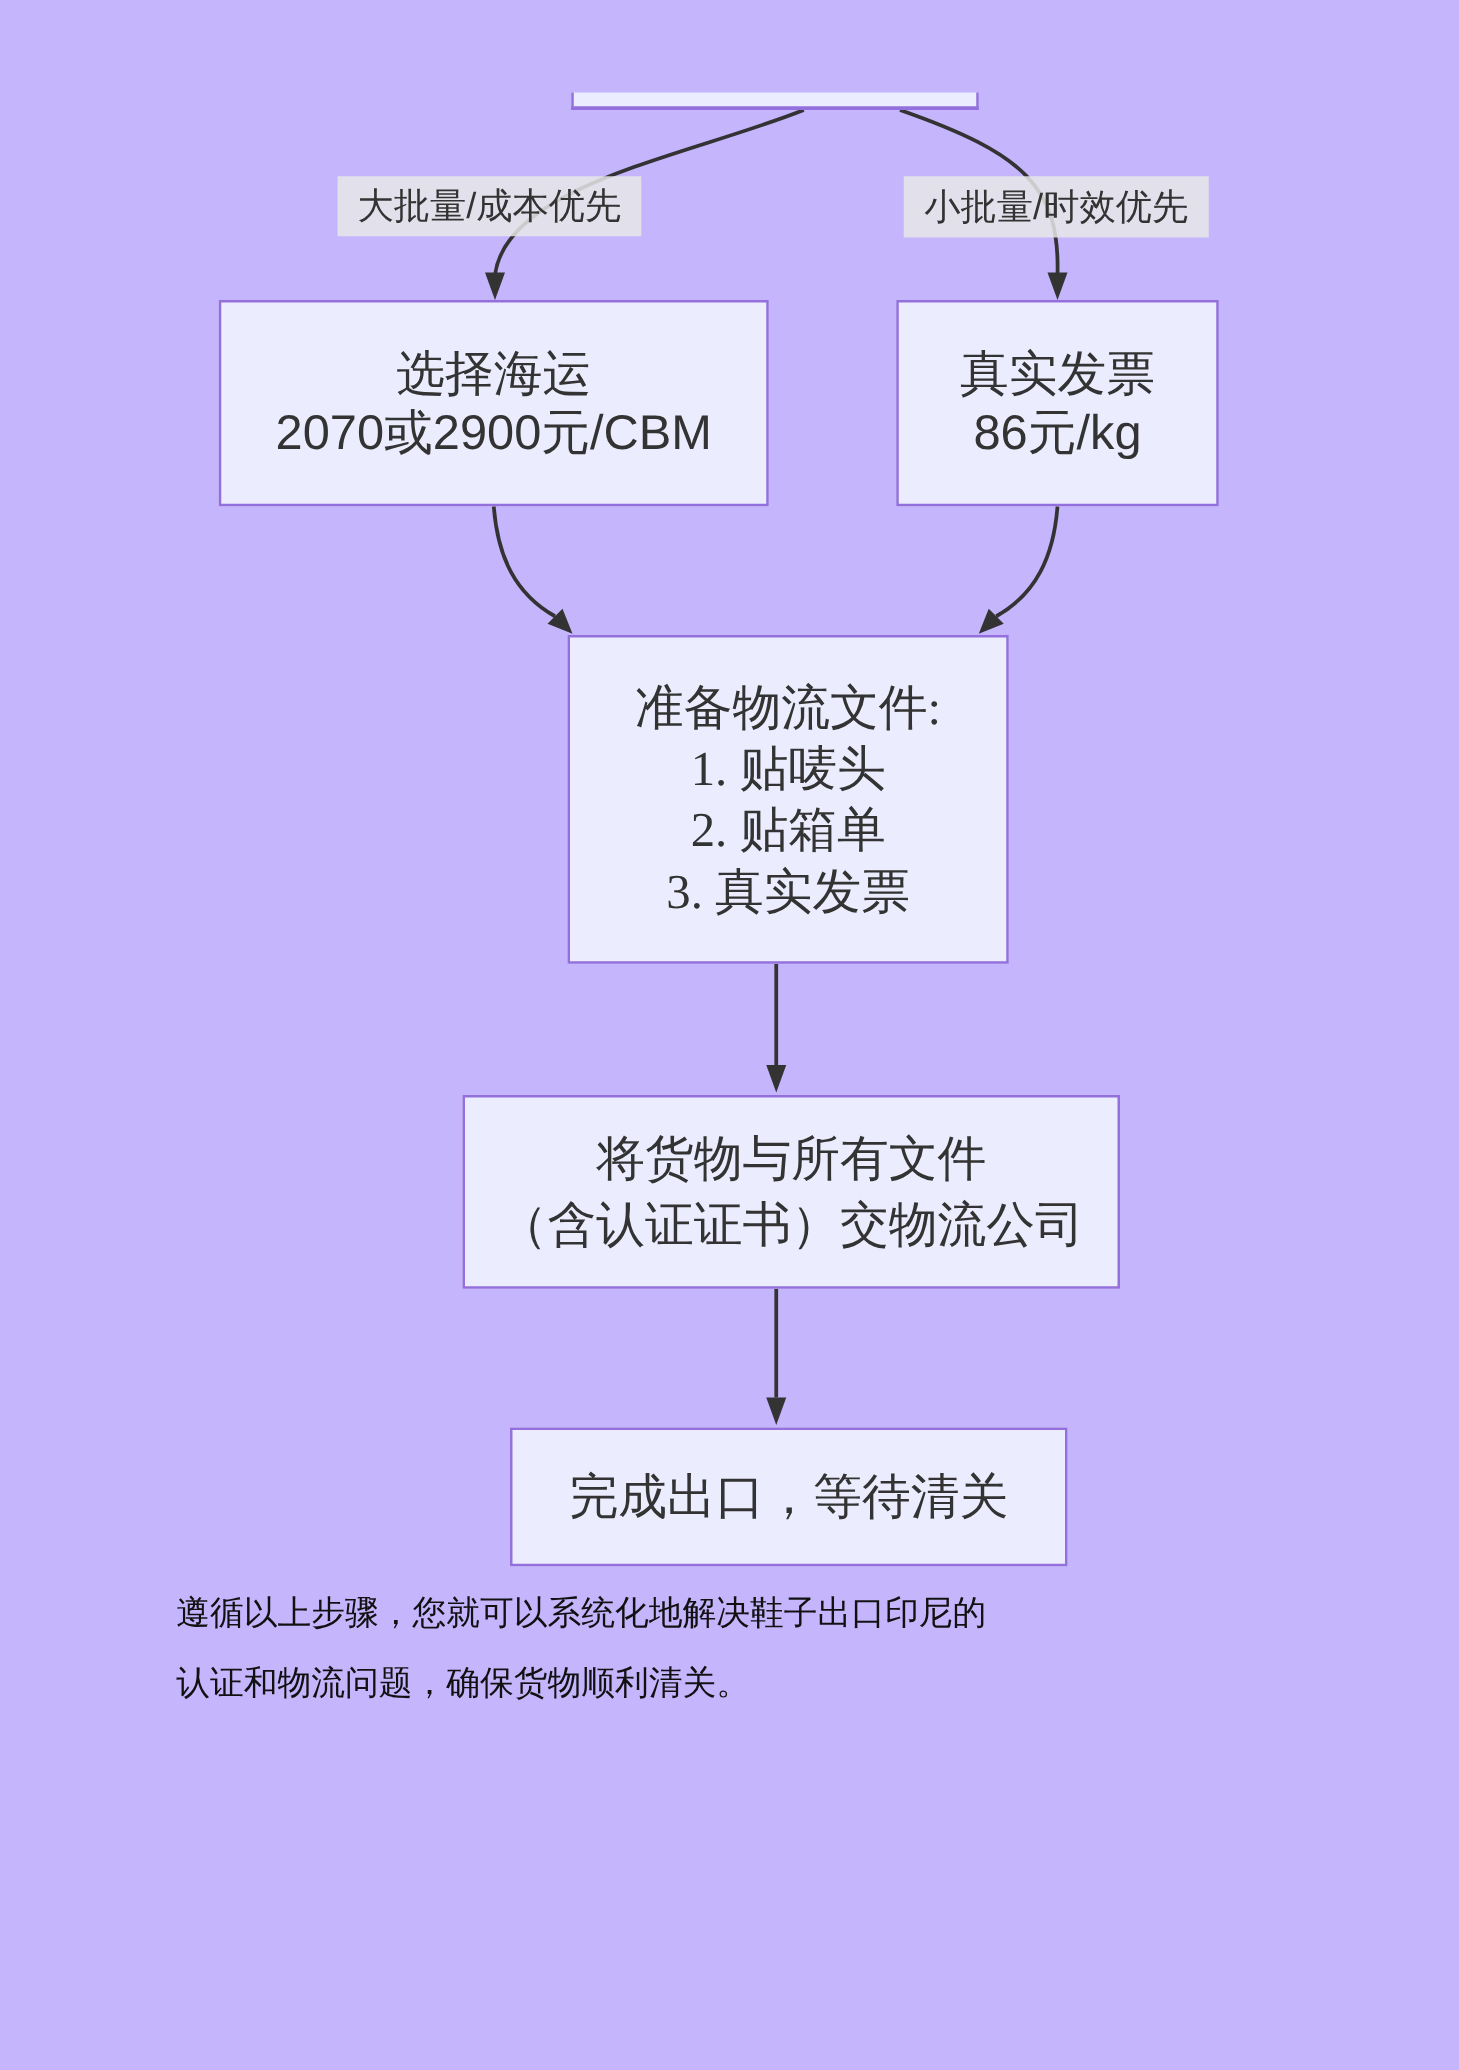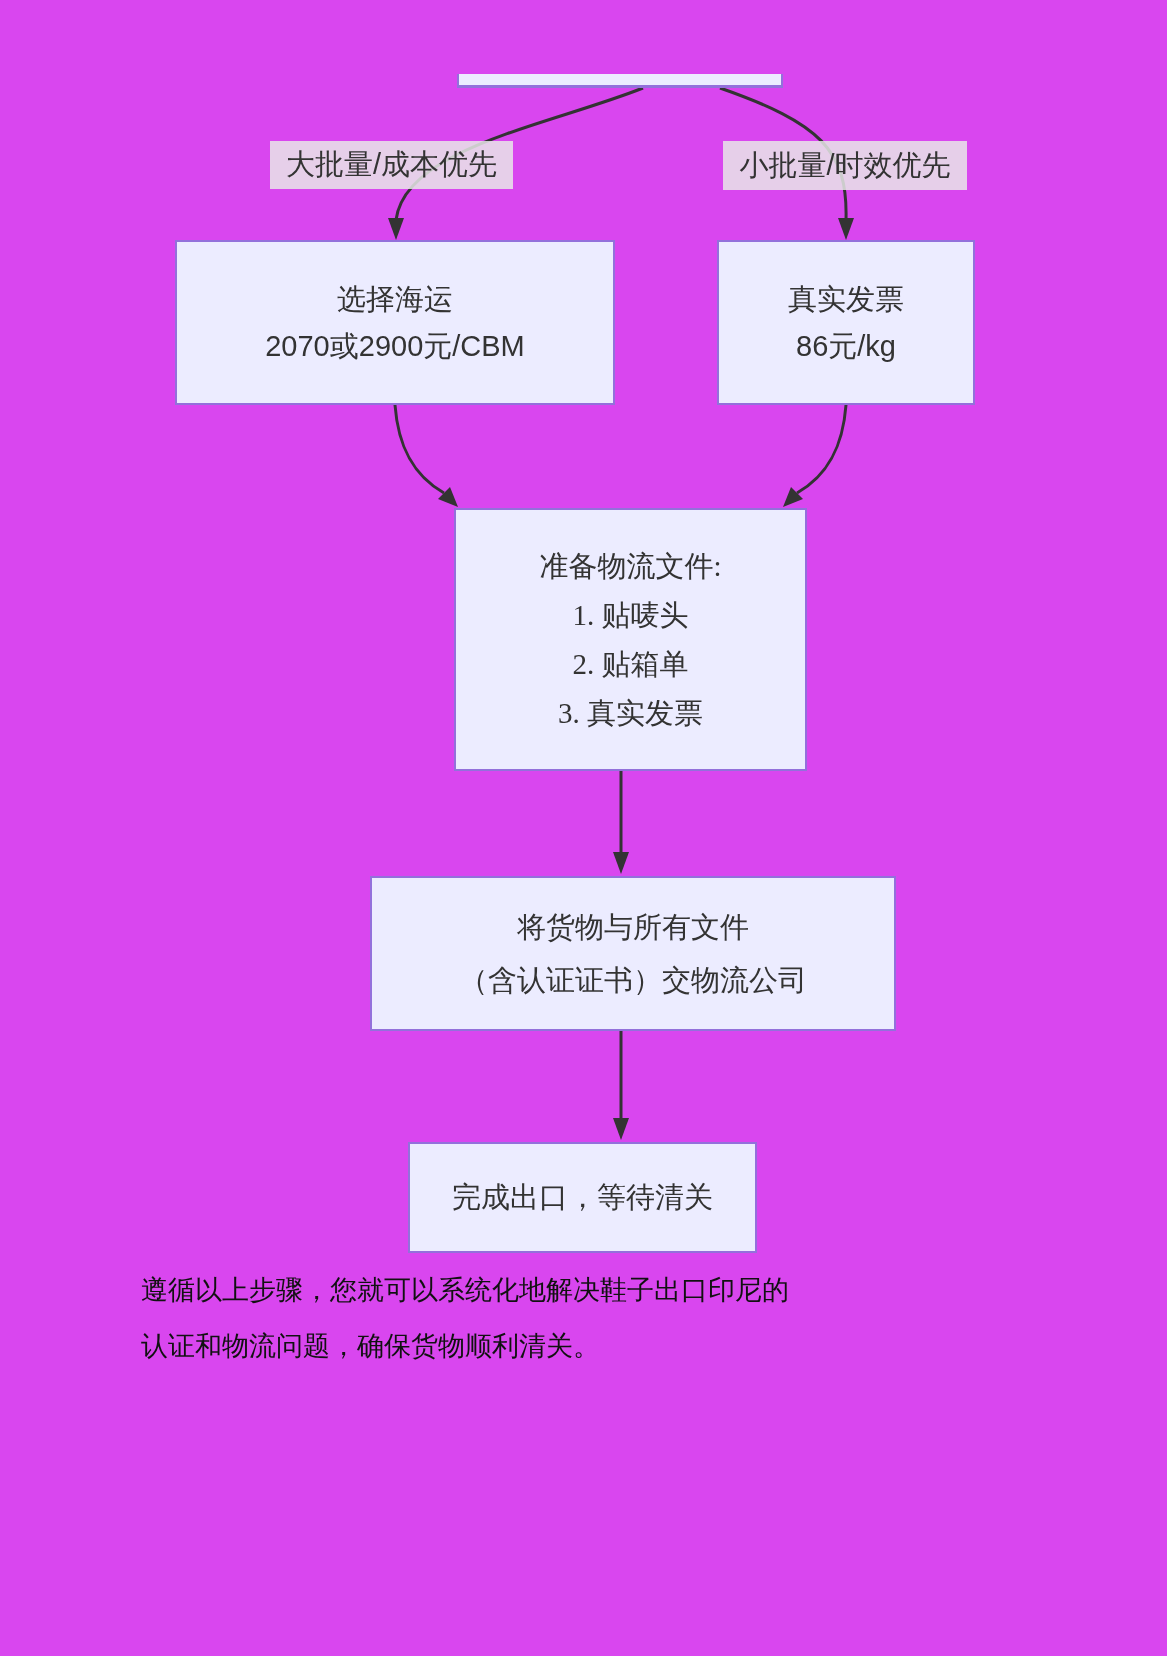--- a/index.html
+++ b/index.html
@@ -1,32 +1,32 @@
 <!DOCTYPE html>
 <html><head>
 <meta charset="utf-8">
 <style>
   html,body{margin:0;padding:0;background:#ffffff;}
   .page{
     position:relative;
     width:1167px;height:1656px;
-    background:#d946ef;
+    background:#c4b5fd;
     font-family:"Liberation Sans","DejaVu Sans",sans-serif;
     overflow:hidden;
   }
   .edges{position:absolute;left:0;top:0;width:1167px;height:1656px;}
   .node{
     position:absolute;
     background:#ECECFF;
     border:2px solid #9370DB;
     box-sizing:border-box;
     display:flex;flex-direction:column;
     align-items:center;justify-content:center;
     color:#333333;
-    font-size:29px;
+    font-size:39px;
     line-height:47px;
     text-align:center;
   }
   .node-strip{
     position:absolute;
     background:#ECECFF;
     border-left:2px solid #9370DB;
     border-right:2px solid #9370DB;
     border-bottom:3px solid #9370DB;
     box-sizing:border-box;
@@ -107,21 +107,21 @@
     <div>1. 贴唛头</div>
     <div>2. 贴箱单</div>
     <div>3. 真实发票</div>
   </div>
 
   <div class="node" style="left:370px;top:876px;width:526px;height:155px;line-height:53px;">
     <div>将货物与所有文件</div>
     <div>（含认证证书）交物流公司</div>
   </div>
 
-  <div class="node" style="left:408px;top:1142px;width:349px;height:111px;">
+  <div class="node" style="left:408px;top:1142px;width:446px;height:111px;">
     <div>完成出口，等待清关</div>
   </div>
 
   <div class="paragraph" style="left:141px;top:1262px;">
     <div>遵循以上步骤，您就可以系统化地解决鞋子出口印尼的</div>
     <div>认证和物流问题，确保货物顺利清关。</div>
   </div>
 
 </div>
 

